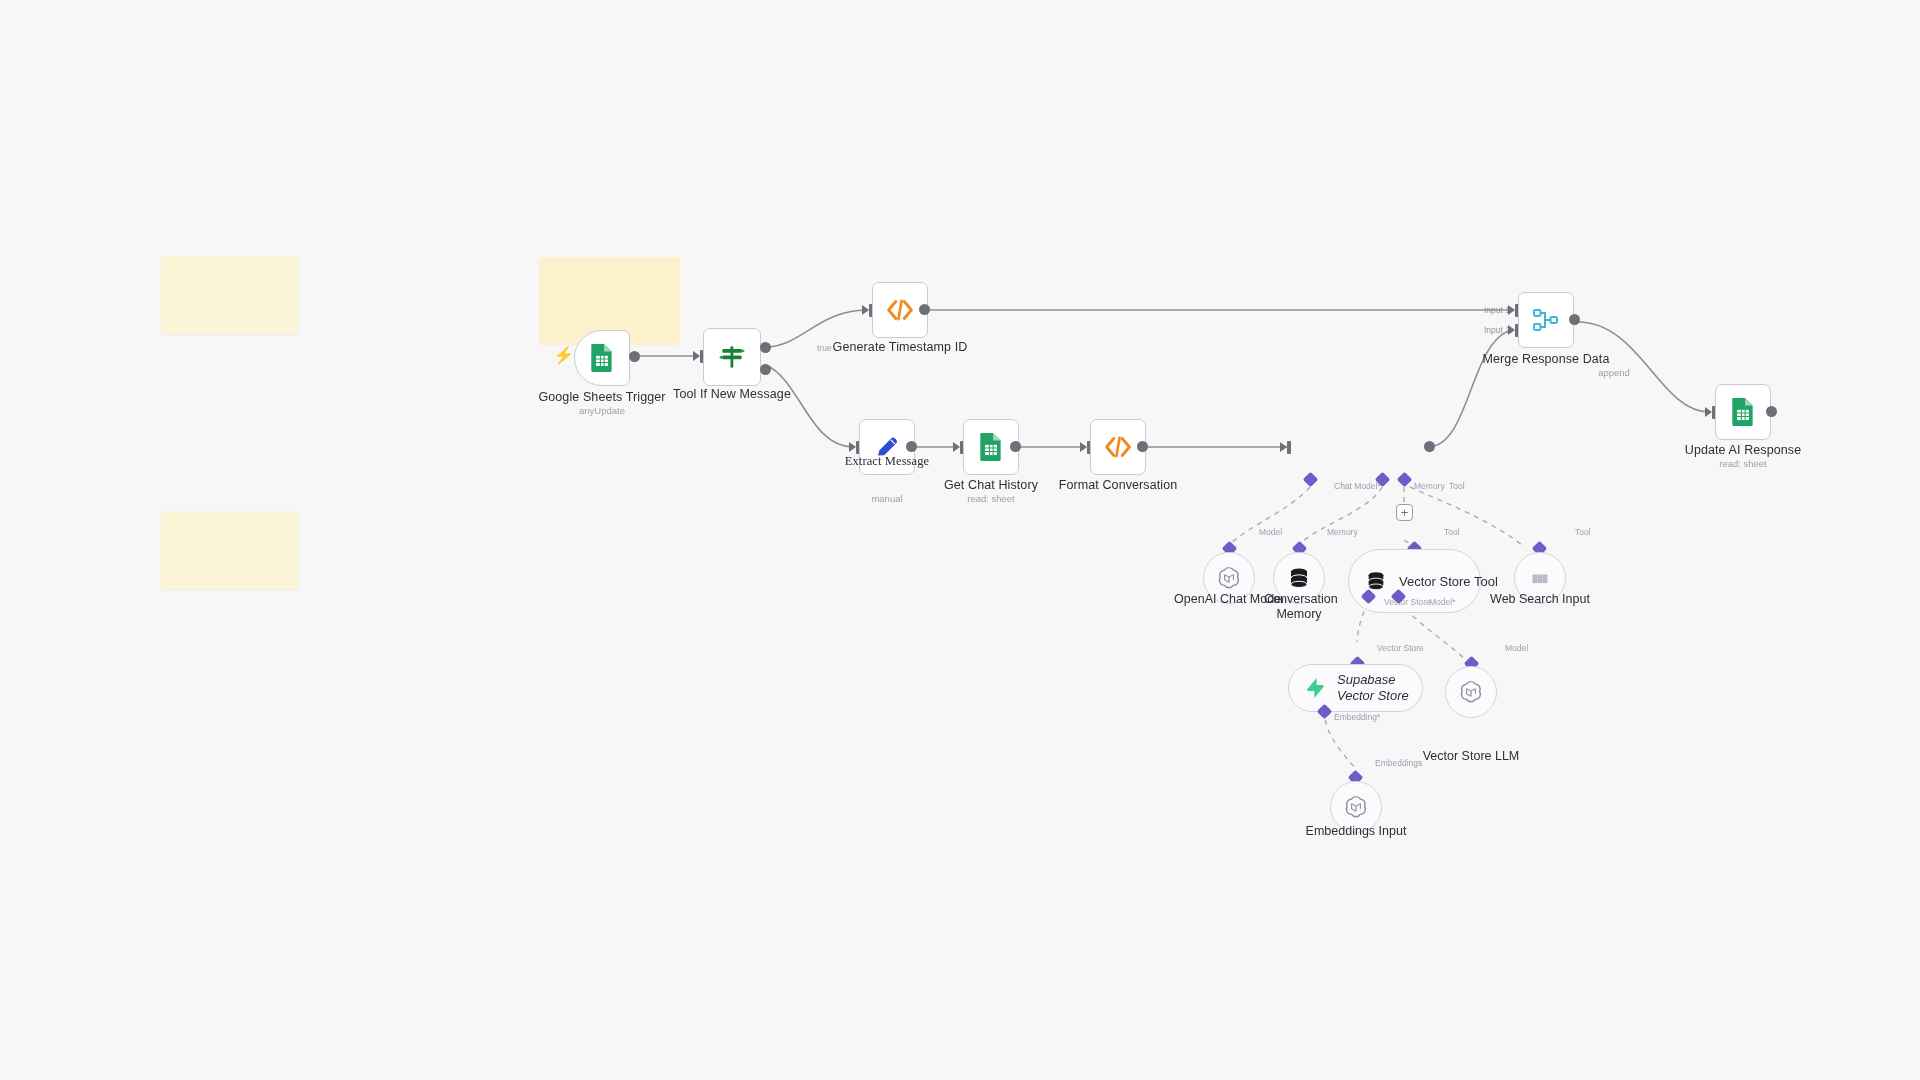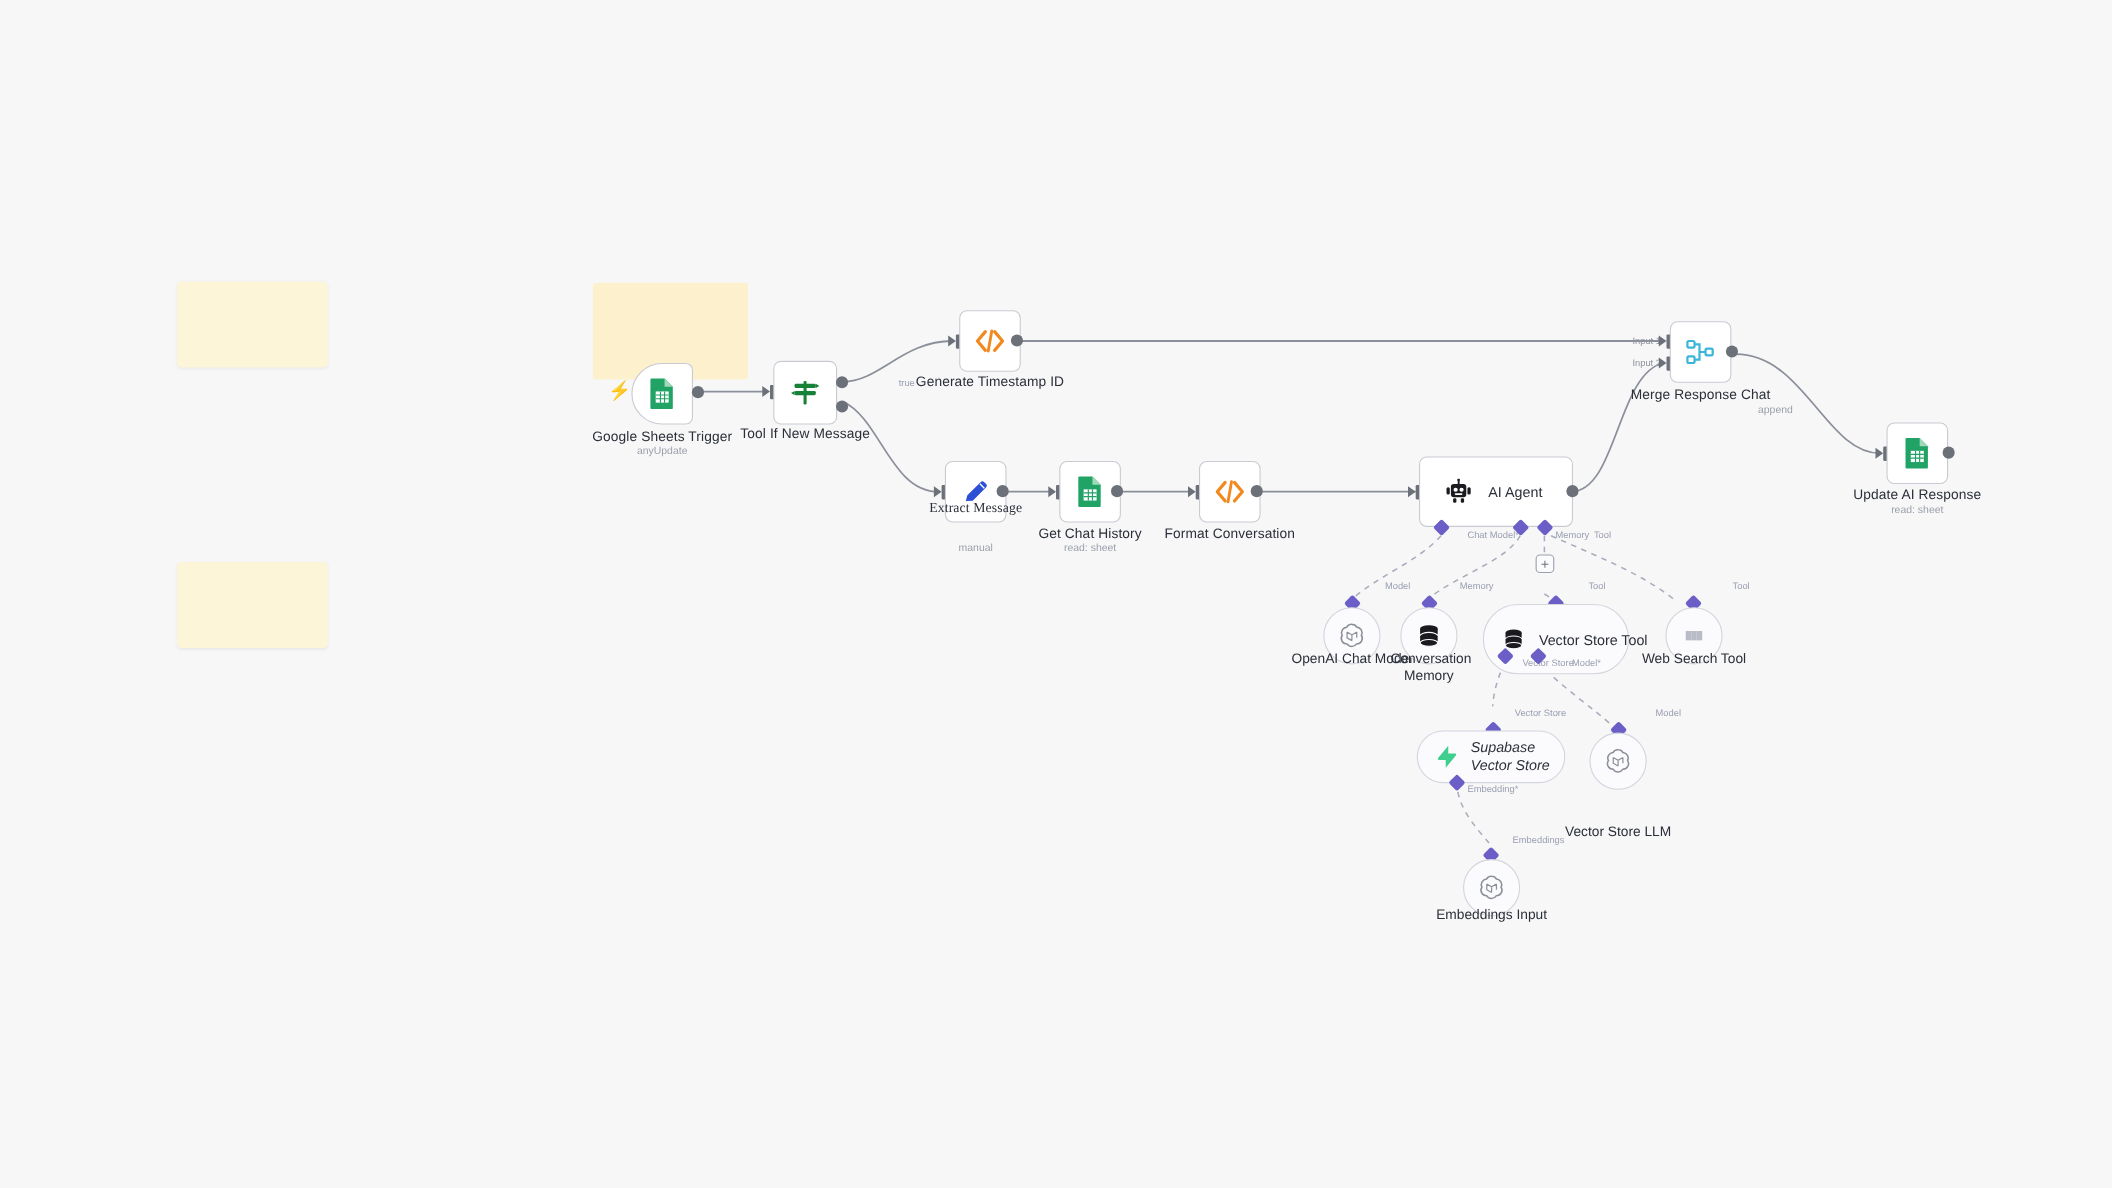--- a/index.html
+++ b/index.html
@@ -283,37 +283,20 @@
         <path d="M10.8 2.5L3.6 11l7.2 8.5" fill="none" stroke="#f2891f" stroke-width="2.9" stroke-linecap="round" stroke-linejoin="round"></path>
         <path d="M19.2 2.5L26.4 11l-7.2 8.5" fill="none" stroke="#f2891f" stroke-width="2.9" stroke-linecap="round" stroke-linejoin="round"></path>
         <path d="M16.6 1.8L13.4 20.2" fill="none" stroke="#f2891f" stroke-width="2.6" stroke-linecap="round"></path>
       </svg>
     </span>
   </div>
   <div class="port-out" style="left:1137px; top:441px;"></div>
   <div class="node-title" style="left:1028px; top:478px; width:180px;">Format Conversation</div>
 
   <div class="port-in" style="left:1287px; top:441px;"></div>
-  <div class="node wide" style="left:1290px; top:415px; width:140px; height:64px;">
-    <span>
-      <svg class="icon" width="26" height="24" viewBox="0 0 26 24">
-        <rect x="6" y="5" width="14" height="12" rx="2.6" fill="#1b1b1f"></rect>
-        <circle cx="10.3" cy="10.2" r="1.9" fill="#ffffff"></circle>
-        <circle cx="15.7" cy="10.2" r="1.9" fill="#ffffff"></circle>
-        <rect x="9.5" y="13.4" width="7" height="1.5" rx=".7" fill="#ffffff"></rect>
-        <rect x="12.2" y="1.4" width="1.7" height="3.6" fill="#1b1b1f"></rect>
-        <circle cx="13" cy="1.2" r="1.2" fill="#1b1b1f"></circle>
-        <rect x="2" y="8" width="3" height="6.6" rx="1.4" fill="#1b1b1f"></rect>
-        <rect x="21" y="8" width="3" height="6.6" rx="1.4" fill="#1b1b1f"></rect>
-        <rect x="8" y="18" width="3" height="4" rx="1.2" fill="#1b1b1f"></rect>
-        <rect x="15" y="18" width="3" height="4" rx="1.2" fill="#1b1b1f"></rect>
-      </svg>
-    </span>
-    <span class="node-label-inline">AI Agent</span>
-  </div>
   <div class="port-out" style="left:1424px; top:441px;"></div>
 
   <div class="diamond" style="left:1305px; top:474px;"></div>
   <span class="conn-label" style="left:1290px; top:481px;">Chat Model*</span>
   <div class="diamond" style="left:1377px; top:474px;"></div>
   <span class="conn-label" style="left:1370px; top:481px;">Memory</span>
   <div class="diamond" style="left:1399px; top:474px;"></div>
   <span class="conn-label" style="left:1405px; top:481px;">Tool</span>
 
   <div class="plus-btn" style="left:1396px; top:504px;">+</div>
@@ -326,21 +309,21 @@
     <span>
       <svg class="icon" width="28" height="26" viewBox="0 0 28 26">
         <rect x="2" y="3" width="6.5" height="6" rx="1.4" fill="none" stroke="#39b6d8" stroke-width="2"></rect>
         <rect x="2" y="17" width="6.5" height="6" rx="1.4" fill="none" stroke="#39b6d8" stroke-width="2"></rect>
         <rect x="18.5" y="10" width="6.5" height="6" rx="1.4" fill="none" stroke="#39b6d8" stroke-width="2"></rect>
         <path d="M8.5 6h4.5v7h5.5M8.5 20h4.5v-7" fill="none" stroke="#39b6d8" stroke-width="2"></path>
       </svg>
     </span>
   </div>
   <div class="port-out" style="left:1569px; top:314px;"></div>
-  <div class="node-title" style="left:1436px; top:352px; width:220px;">Merge Response Chat</div>
+  <div class="node-title" style="left:1436px; top:352px; width:220px;">Merge Response Data</div>
   <div class="node-sub" style="left:1504px; top:367px; width:220px;">append</div>
 
   <div class="port-in" style="left:1712px; top:406px;"></div>
   <div class="node" style="left:1715px; top:384px; width:56px; height:56px;">
     <span>
       <svg class="icon" width="26" height="30" viewBox="0 0 24 28">
         <path d="M3 1h11l7 7v18a1 1 0 0 1-1 1H3a1 1 0 0 1-1-1V2a1 1 0 0 1 1-1z" fill="#21a366"></path>
         <path d="M14 1l7 7h-7z" fill="#9fd9b9"></path>
         <rect x="6.5" y="12" width="11" height="9.5" fill="#ffffff"></rect>
         <path d="M6.5 15h11M6.5 18.2h11M10.5 12v9.5M14 12v9.5" stroke="#21a366" stroke-width="1"></path>
@@ -395,21 +378,21 @@
   <div class="diamond" style="left:1363px; top:591px;"></div>
   <span class="conn-label" style="left:1340px; top:597px;">Vector Store</span>
   <div class="diamond" style="left:1393px; top:591px;"></div>
   <span class="conn-label" style="left:1385px; top:597px;">Model*</span>
 
   <span class="conn-label" style="left:1531px; top:527px;">Tool</span>
   <div class="diamond" style="left:1534px; top:543px;"></div>
   <div class="subnode" style="left:1514px; top:552px; width:52px; height:52px;">
     <span style="font-size:7px;color:#b8bcc7;">███</span>
   </div>
-  <div class="subnode-title" style="left:1490px; top:592px; width:100px;">Web Search Tool</div>
+  <div class="subnode-title" style="left:1490px; top:592px; width:100px;">Web Search Input</div>
 
   <span class="conn-label" style="left:1333px; top:643px;">Vector Store</span>
   <div class="diamond" style="left:1352px; top:658px;"></div>
   <div class="subnode pill" style="left:1288px; top:664px; width:135px; height:48px;">
     <span>
       <svg class="icon" width="20" height="22" viewBox="0 0 20 22">
         <path d="M11.6 1L2.4 12.1c-.6.7-.1 1.8.8 1.8h6.1v7.1l9.2-11.1c.6-.7.1-1.8-.8-1.8h-6.1V1z" fill="#3ecf8e"></path>
       </svg>
     </span>
     <span class="node-label-inline" style="white-space:normal; width:78px; line-height:1.2;font-style:italic;">Supabase Vector Store</span>

